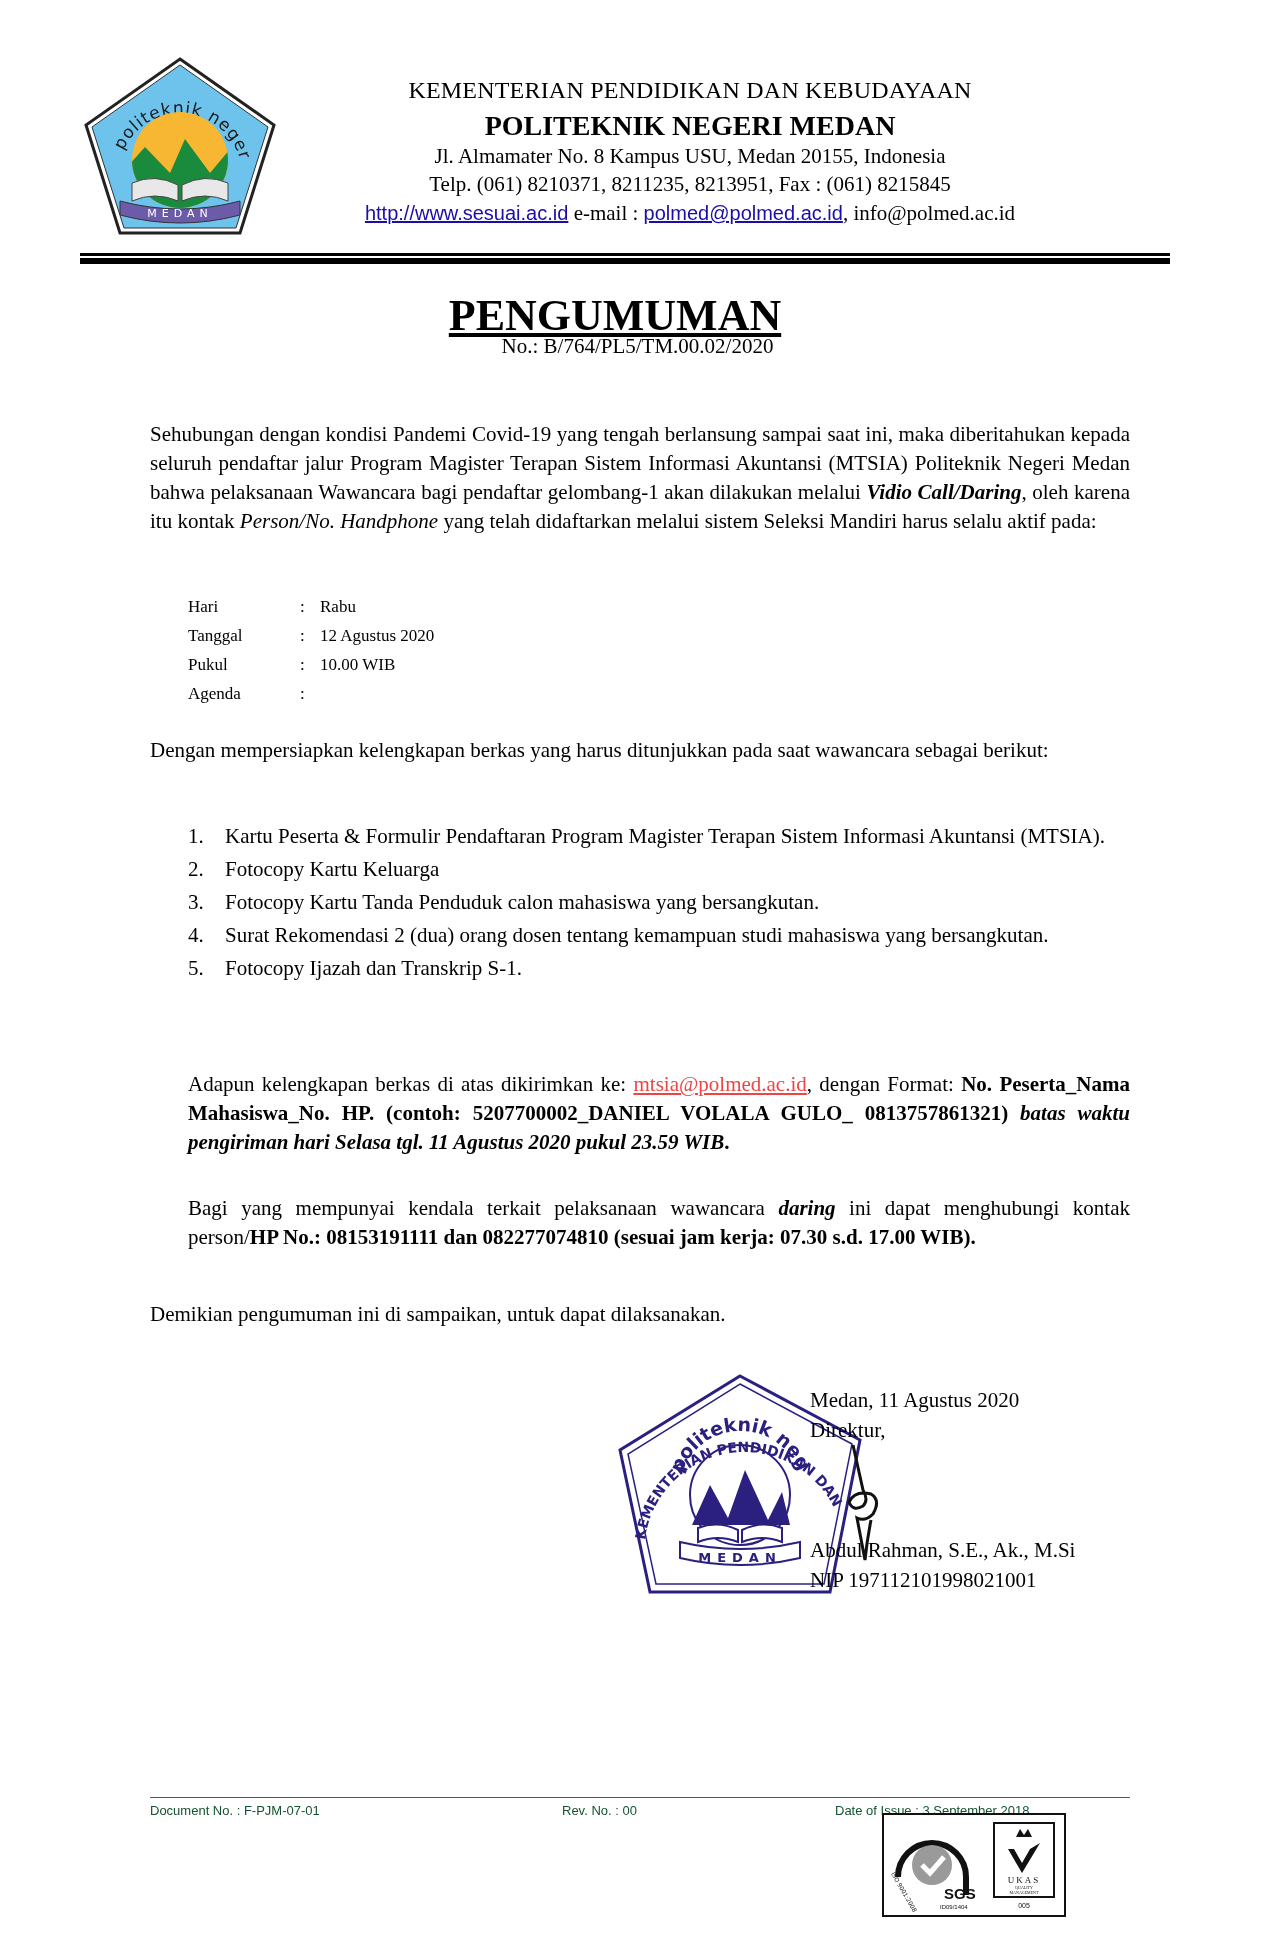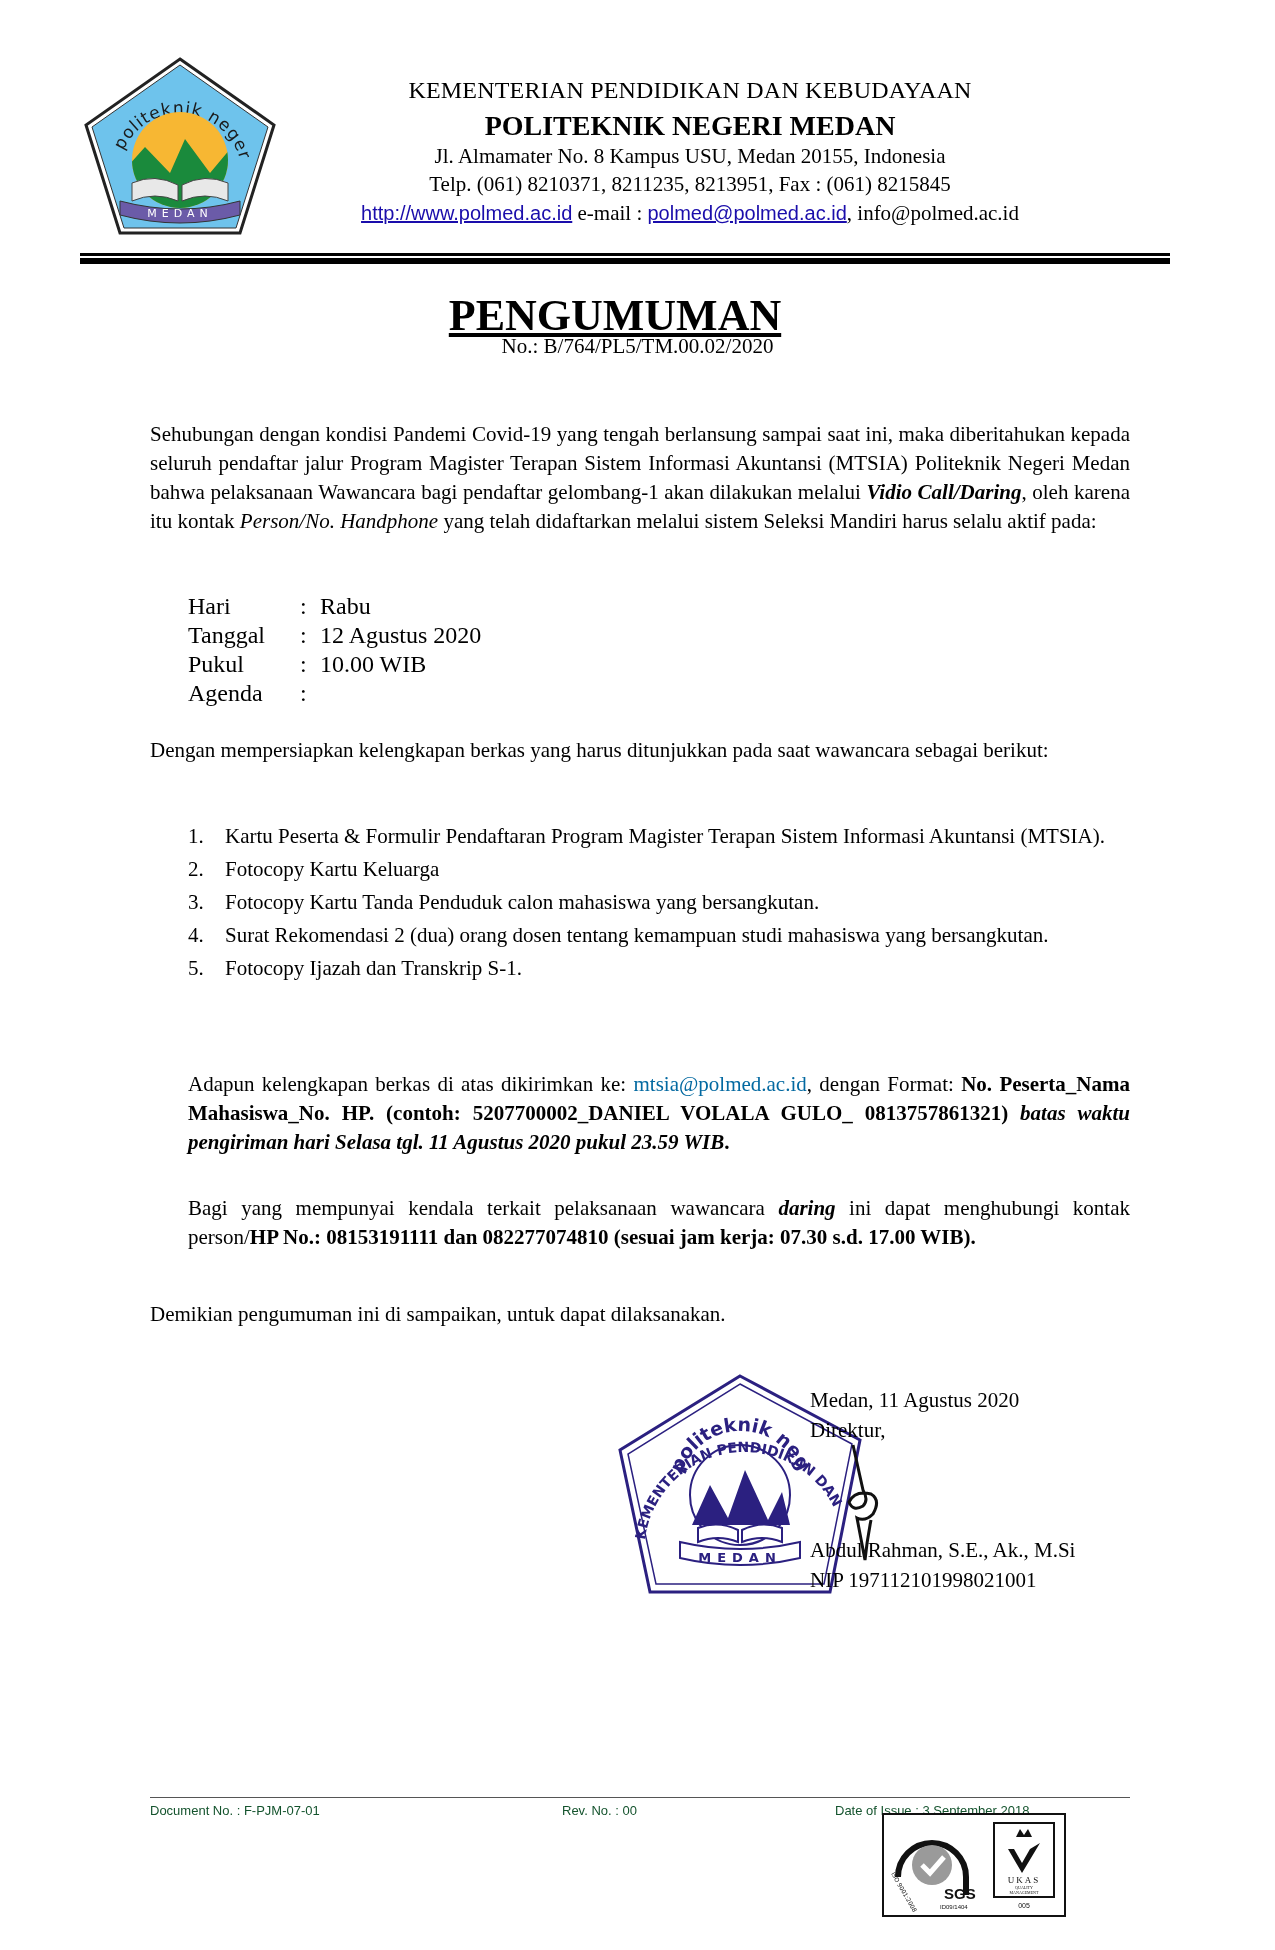--- a/index.html
+++ b/index.html
@@ -13,33 +13,33 @@
   .hdr3 { top:146px; font-size:21px; }
   .hdr4 { top:174px; font-size:21px; }
   .hdr5 { top:203px; font-size:21px; }
   .link-sans { font-family:"Liberation Sans", sans-serif; color:#1a0dab; text-decoration:underline; font-size:20px; }
   .rule-thin { left:80px; top:253px; width:1090px; height:3px; background:#000; }
   .rule-thick { left:80px; top:258px; width:1090px; height:6px; background:#000; }
   .title { left:0; width:1230px; top:290px; text-align:center; font-size:44px; font-weight:bold; text-decoration:underline; }
   .docno { left:0; width:1275px; top:334px; text-align:center; font-size:21px; }
   .para { left:150px; width:980px; font-size:21px; line-height:29px; text-align:justify; }
   .p1 { top:420px; }
-  .sched { left:188px; top:592px; font-size:24px; line-height:29px; }
+  .sched { left:188px; top:592px; font-size:17px; line-height:29px; }
   .sched-row { display:flex; }
   .sched-label { width:112px; }
   .sched-colon { width:20px; }
   .p2 { top:736px; }
   .list { left:188px; width:942px; top:820px; font-size:21px; line-height:33px; }
   .li { display:flex; text-align:justify; }
   .li-num { width:37px; flex:none; }
   .li-text { flex:1; }
   .p3 { left:188px; width:942px; top:1070px; }
   .p4 { left:188px; width:942px; top:1186px;margin-top:8px; }
   .p5 { top:1300px; }
-  .mail { color:#0369a1; }
+  .mail { color:#ef4444; text-decoration:underline; }
   .stamp { left:610px; top:1370px; width:260px; height:230px; }
   .sign { left:810px; top:1385px; font-size:21px; line-height:30px; }
   .signature { left:835px; top:1440px; width:60px; height:130px; }
   .footer-rule { left:150px; top:1797px; width:980px; height:1px; background:#555; }
   .foot { top:1803px; font-family:"Liberation Sans", sans-serif; font-size:13px; color:#14532d; }
   .cert { left:882px; top:1813px; width:180px; height:100px; border:2px solid #111; background:#fff; }
 </style>
 </head>
 <body>
 
@@ -65,21 +65,21 @@
     <path d="M40,146 Q100,162 160,146 L160,160 Q100,176 40,160 Z" fill="#6b5ba8" stroke="#333" stroke-width="1"></path>
     <text x="100" y="162" text-anchor="middle" font-family="DejaVu Sans, sans-serif" font-size="11" fill="#fff" letter-spacing="5">MEDAN</text>
   </svg>
 </div>
 
 <div class="abs hdr hdr1">KEMENTERIAN PENDIDIKAN DAN KEBUDAYAAN</div>
 <div class="abs hdr hdr2">POLITEKNIK NEGERI MEDAN</div>
 <div class="abs hdr hdr3">Jl. Almamater No. 8 Kampus USU, Medan 20155, Indonesia</div>
 <div class="abs hdr hdr4">Telp. (061) 8210371, 8211235, 8213951, Fax : (061) 8215845</div>
 <div class="abs hdr hdr5">
-  <a class="link-sans">http://www.polmed.ac.id</a><span> e-mail : </span><a class="link-sans">polmed@polmed.ac.id</a><span>, info@polmed.ac.id</span>
+  <a class="link-sans">http://www.sesuai.ac.id</a><span> e-mail : </span><a class="link-sans">polmed@polmed.ac.id</a><span>, info@polmed.ac.id</span>
 </div>
 
 <div class="abs rule-thin"></div>
 <div class="abs rule-thick"></div>
 
 <div class="abs title">PENGUMUMAN</div>
 <div class="abs docno">No.: B/764/PL5/TM.00.02/2020</div>
 
 <div class="abs para p1"><span>Sehubungan dengan kondisi Pandemi Covid-19 yang tengah berlansung sampai saat ini, maka diberitahukan kepada seluruh pendaftar jalur Program Magister Terapan Sistem Informasi Akuntansi (MTSIA) Politeknik Negeri Medan bahwa pelaksanaan Wawancara bagi pendaftar gelombang-1 akan dilakukan melalui </span><b><i>Vidio Call/Daring</i></b><span>, oleh karena itu kontak </span><i>Person/No. Handphone</i><span> yang telah didaftarkan melalui sistem Seleksi Mandiri harus selalu aktif pada:</span></div>
 

